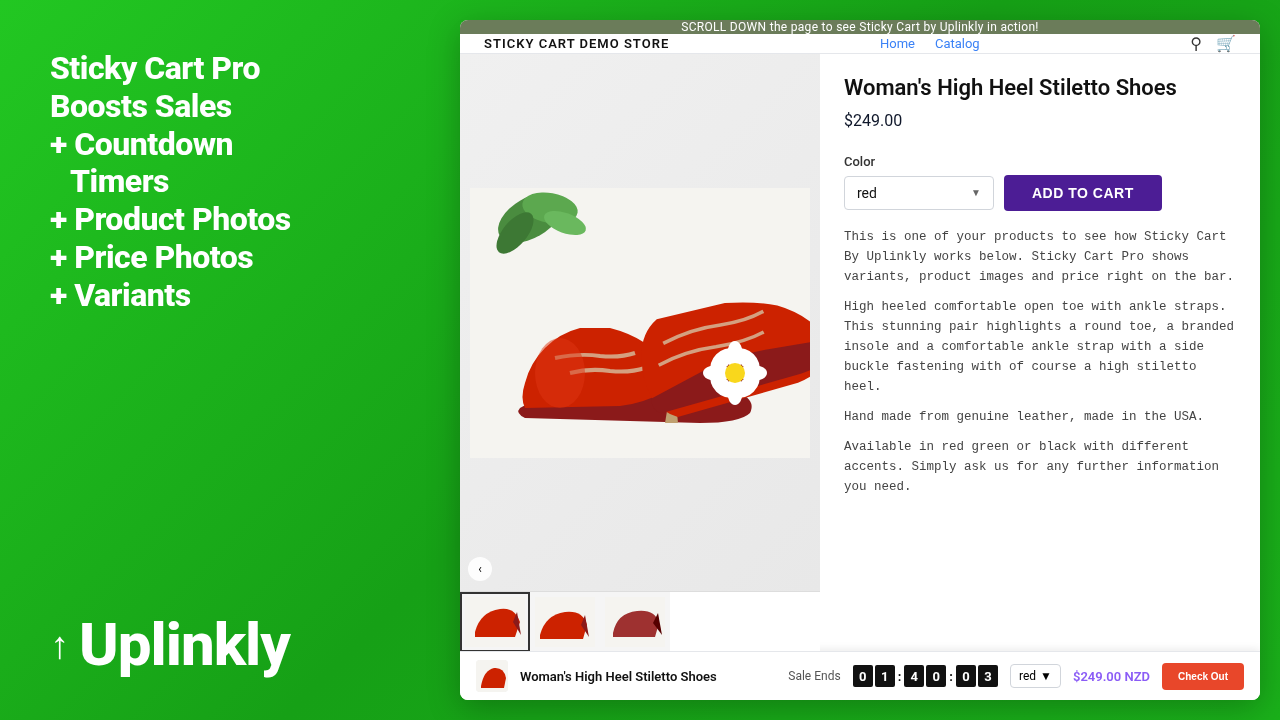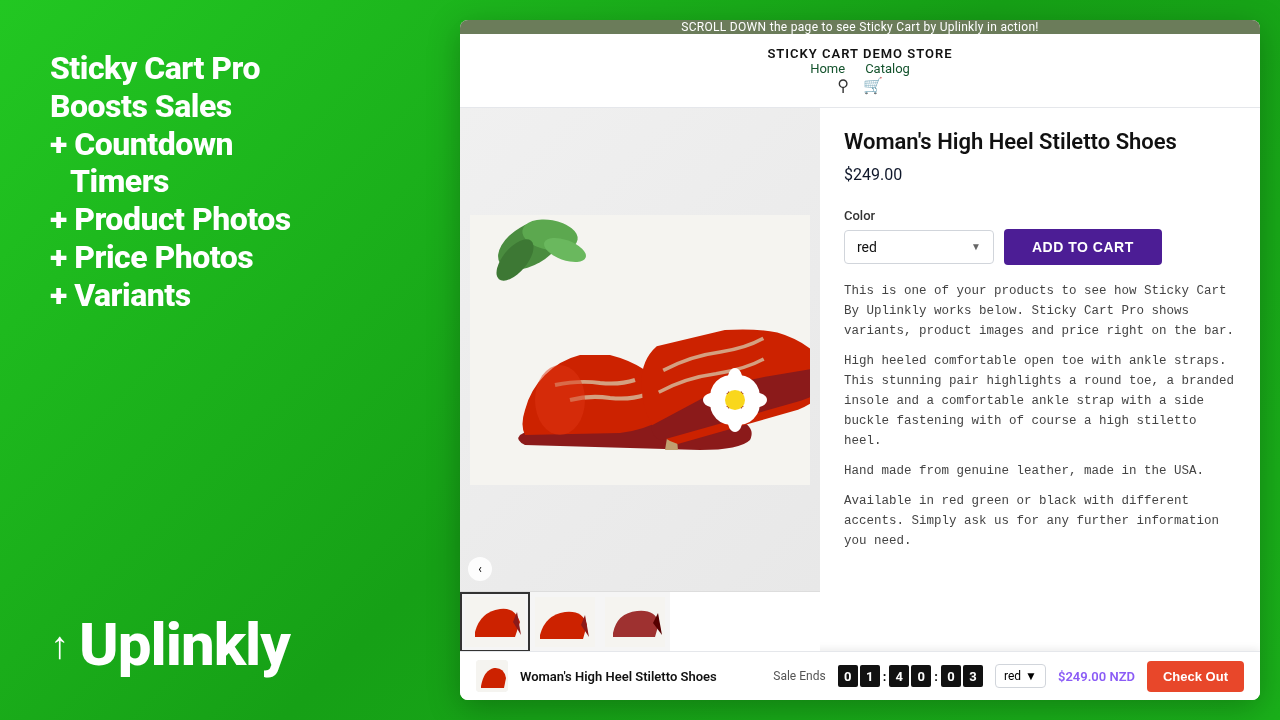--- a/index.html
+++ b/index.html
@@ -75,38 +75,37 @@
       text-align: center;
       font-size: 12px;
       letter-spacing: 0.3px;
     }
 
     
     .store-nav {
       display: flex;
       align-items: center;
       justify-content: space-between;
-      padding: 12px 24px;
+      padding: 0 24px;
       border-bottom: 1px solid #e5e7eb;
       background: white;
-      flex-direction: column;
     }
     .store-name {
       font-size: 13px;
       font-weight: 600;
       letter-spacing: 1px;
       color: #111;
     }
     .nav-links {
       display: flex;
       gap: 20px;
     }
     .nav-link {
       font-size: 13px;
-      color: #14532d;
+      color: #3b82f6;
       text-decoration: none;
       cursor: pointer;
     }
     .nav-icons {
       display: flex;
       gap: 14px;
       align-items: center;
     }
     .nav-icon {
       font-size: 16px;
@@ -323,21 +322,21 @@
       font-weight: 600;
       color: #8b5cf6;
       white-space: nowrap;
     }
     .checkout-btn {
       background: #e8472a;
       color: white;
       border: none;
       border-radius: 4px;
       padding: 8px 16px;
-      font-size: 13px;
+      font-size: 10px;
       font-weight: 600;
       cursor: pointer;
       white-space: nowrap;
       flex-shrink: 0;
     }
   </style>
 </head>
 <body>
 
 <div class="left-panel">

